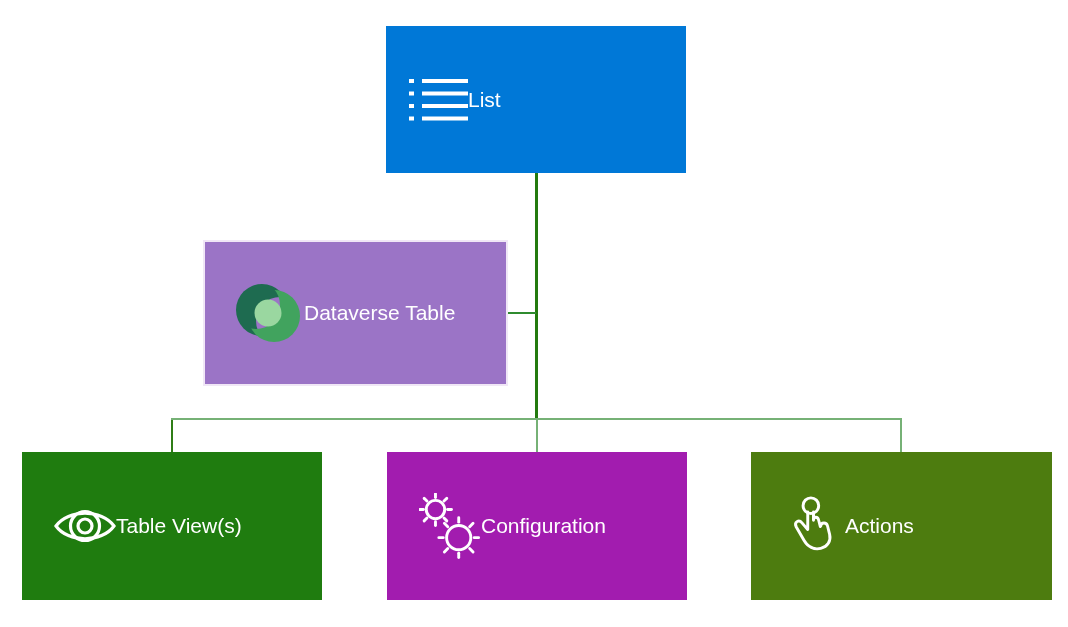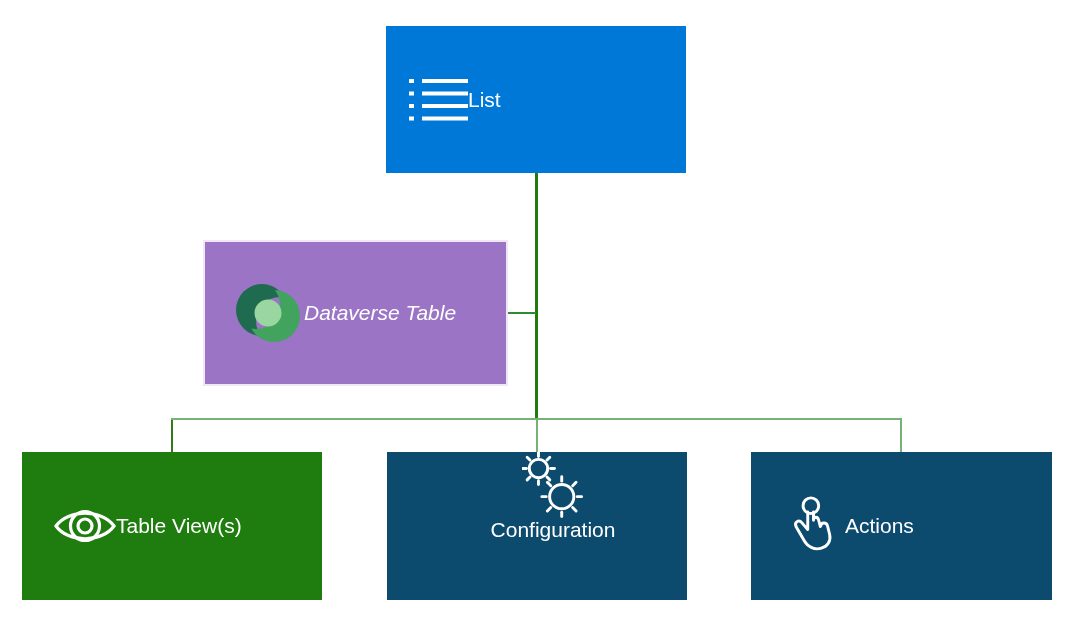--- a/index.html
+++ b/index.html
@@ -26,21 +26,21 @@
     justify-content: center;
   }
   .label { flex: 1; text-align: left; white-space: nowrap; }
 
   .node-list          { left: 386px; top: 26px;  width: 300px; height: 147px; padding-left: 22px; }
   .node-list .icon-wrap { width: 60px; }
 
   .node-dataverse     { left: 203px; top: 240px; width: 305px; height: 146px;
                         padding-left: 27px; border: 2px solid #F0E7F6; }
   .node-dataverse .icon-wrap { width: 72px; }
-  .node-dataverse .label { padding-right: 12px; font-style: italic; }
+  .node-dataverse .label { padding-right: 12px; }
 
   .node-green         { top: 452px; width: 300px; height: 148px; padding-left: 32px; }
   .node-green .icon-wrap { width: 62px; }
   .node-tableviews    { left: 22px; }
   .node-configuration { left: 387px; }
   .node-actions       { left: 751px; width: 301px; }
 
   .line { position: absolute; }
   .line-trunk      { left: 535px; top: 173px; width: 3px;   height: 246px; }
   .line-dv-link    { left: 508px; top: 312px; width: 28px;  height: 2px;   }
@@ -108,21 +108,21 @@
         <g fill="none" stroke="#FFFFFF" stroke-width="3.2">
           <path d="M2,22 C14,5 48,5 60,22 C48,39 14,39 2,22 Z"></path>
           <circle cx="31" cy="22" r="14.5"></circle>
           <circle cx="31" cy="22" r="7"></circle>
         </g>
       </svg>
     </span>
     <span class="label">Table View(s)</span>
   </div>
 
-  <div class="node node-green node-configuration" style="background-color: #0c4a6e; flex-direction: column;">
+  <div class="node node-green node-configuration" style="background-color: #a21caf;">
     <span class="icon-wrap">
       <svg viewBox="0 0 64 68" width="62" height="66">
         <g fill="none" stroke="#FFFFFF" stroke-width="3" stroke-linecap="round">
           <circle cx="17" cy="17" r="9.5"></circle>
           <line x1="29.5" y1="17" x2="33.5" y2="17"></line>
           <line x1="25.8" y1="25.8" x2="28.7" y2="28.7"></line>
           <line x1="17" y1="29.5" x2="17" y2="33.5"></line>
           <line x1="8.2" y1="25.8" x2="5.3" y2="28.7"></line>
           <line x1="4.5" y1="17" x2="0.5" y2="17"></line>
           <line x1="8.2" y1="8.2" x2="5.3" y2="5.3"></line>
@@ -136,21 +136,21 @@
           <line x1="25" y1="46" x2="20.5" y2="46"></line>
           <line x1="29.7" y1="34.7" x2="26.2" y2="31.2"></line>
           <line x1="41" y1="30" x2="41" y2="25.5"></line>
           <line x1="52.3" y1="34.7" x2="55.8" y2="31.2"></line>
         </g>
       </svg>
     </span>
     <span class="label">Configuration</span>
   </div>
 
-  <div class="node node-green node-actions" style="background-color: #0c4a6e;">
+  <div class="node node-green node-actions" style="background-color: #4d7c0f;">
     <span class="icon-wrap">
       <svg viewBox="0 0 48 62" width="50" height="65">
         <g fill="none" stroke="#FFFFFF" stroke-width="2.8" stroke-linecap="round" stroke-linejoin="round">
           <circle cx="21" cy="11" r="7.5"></circle>
           <path d="M18,17 L18,34 L12.5,27.5 C9.5,24 4.5,26.5 7,31.5 L14.5,44.5 C18,50.5 24,53.5 30.5,52 C37,50.5 40.5,45 39,38.5 L37,30.5 C36,26.5 30.5,27 30.5,30.5 L30,31 L28.5,25 C27.5,21 23.5,21.5 23.5,25 L23.5,17"></path>
         </g>
       </svg>
     </span>
     <span class="label">Actions</span>
   </div>

